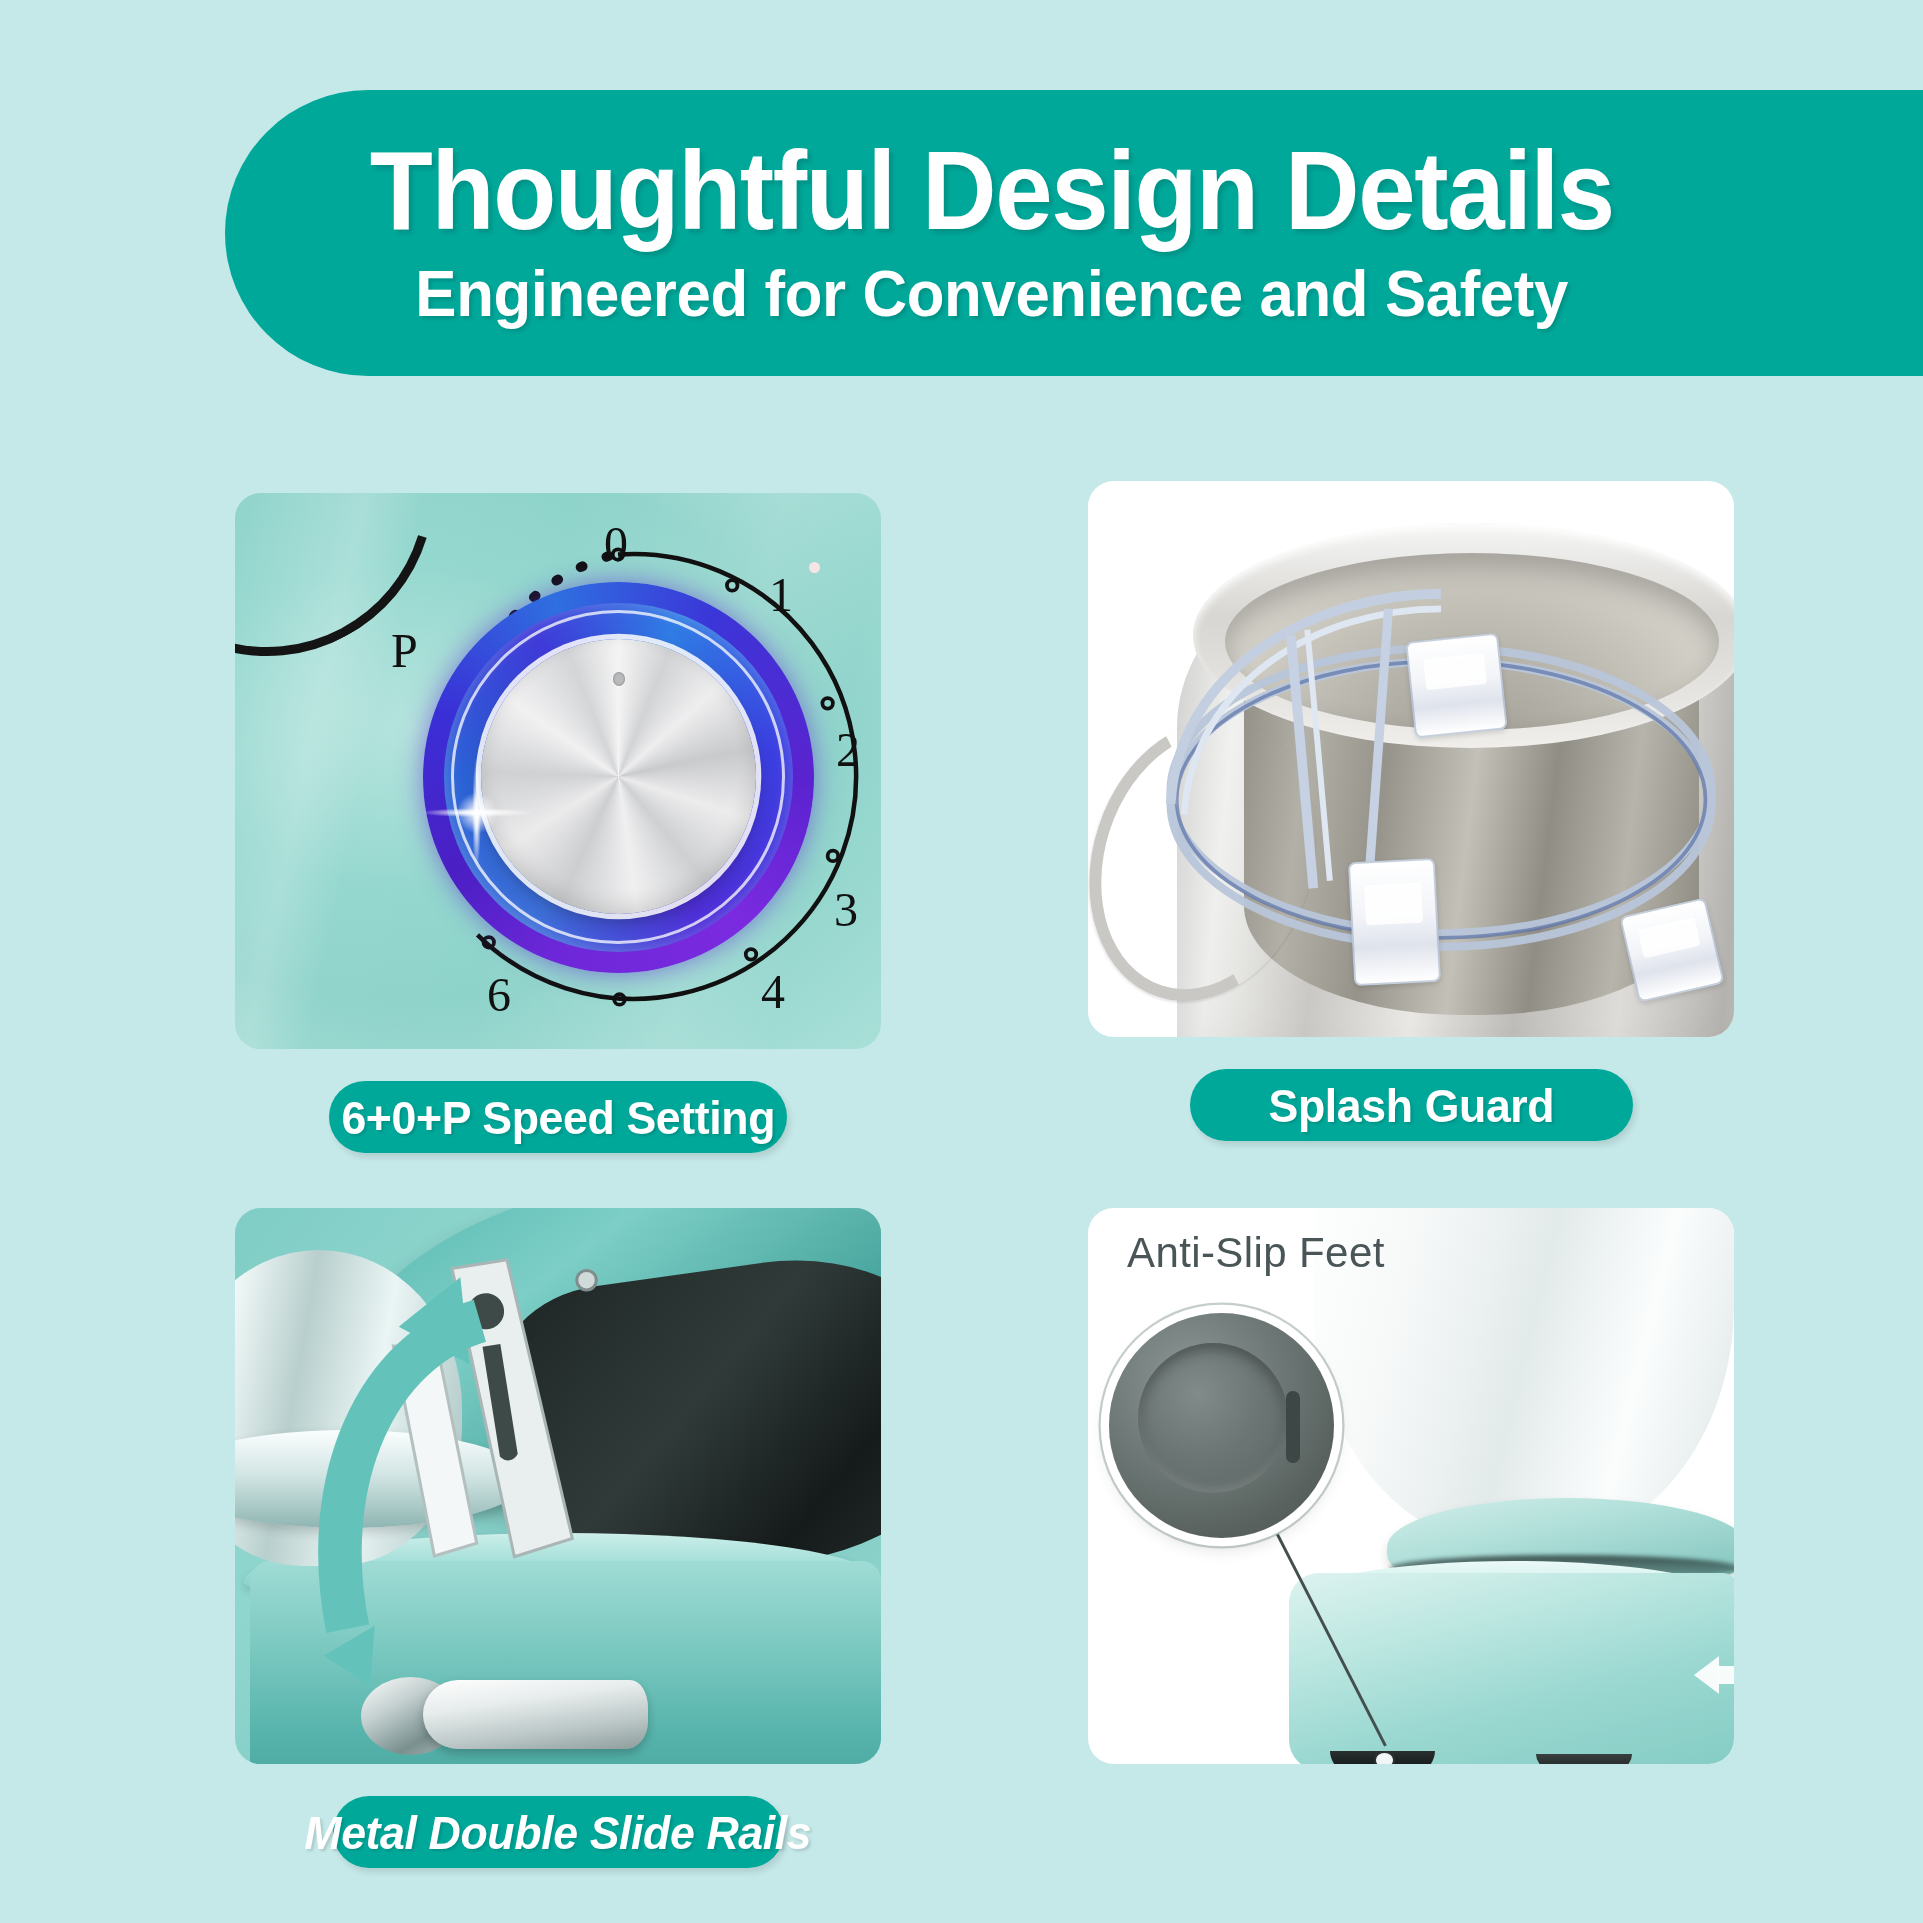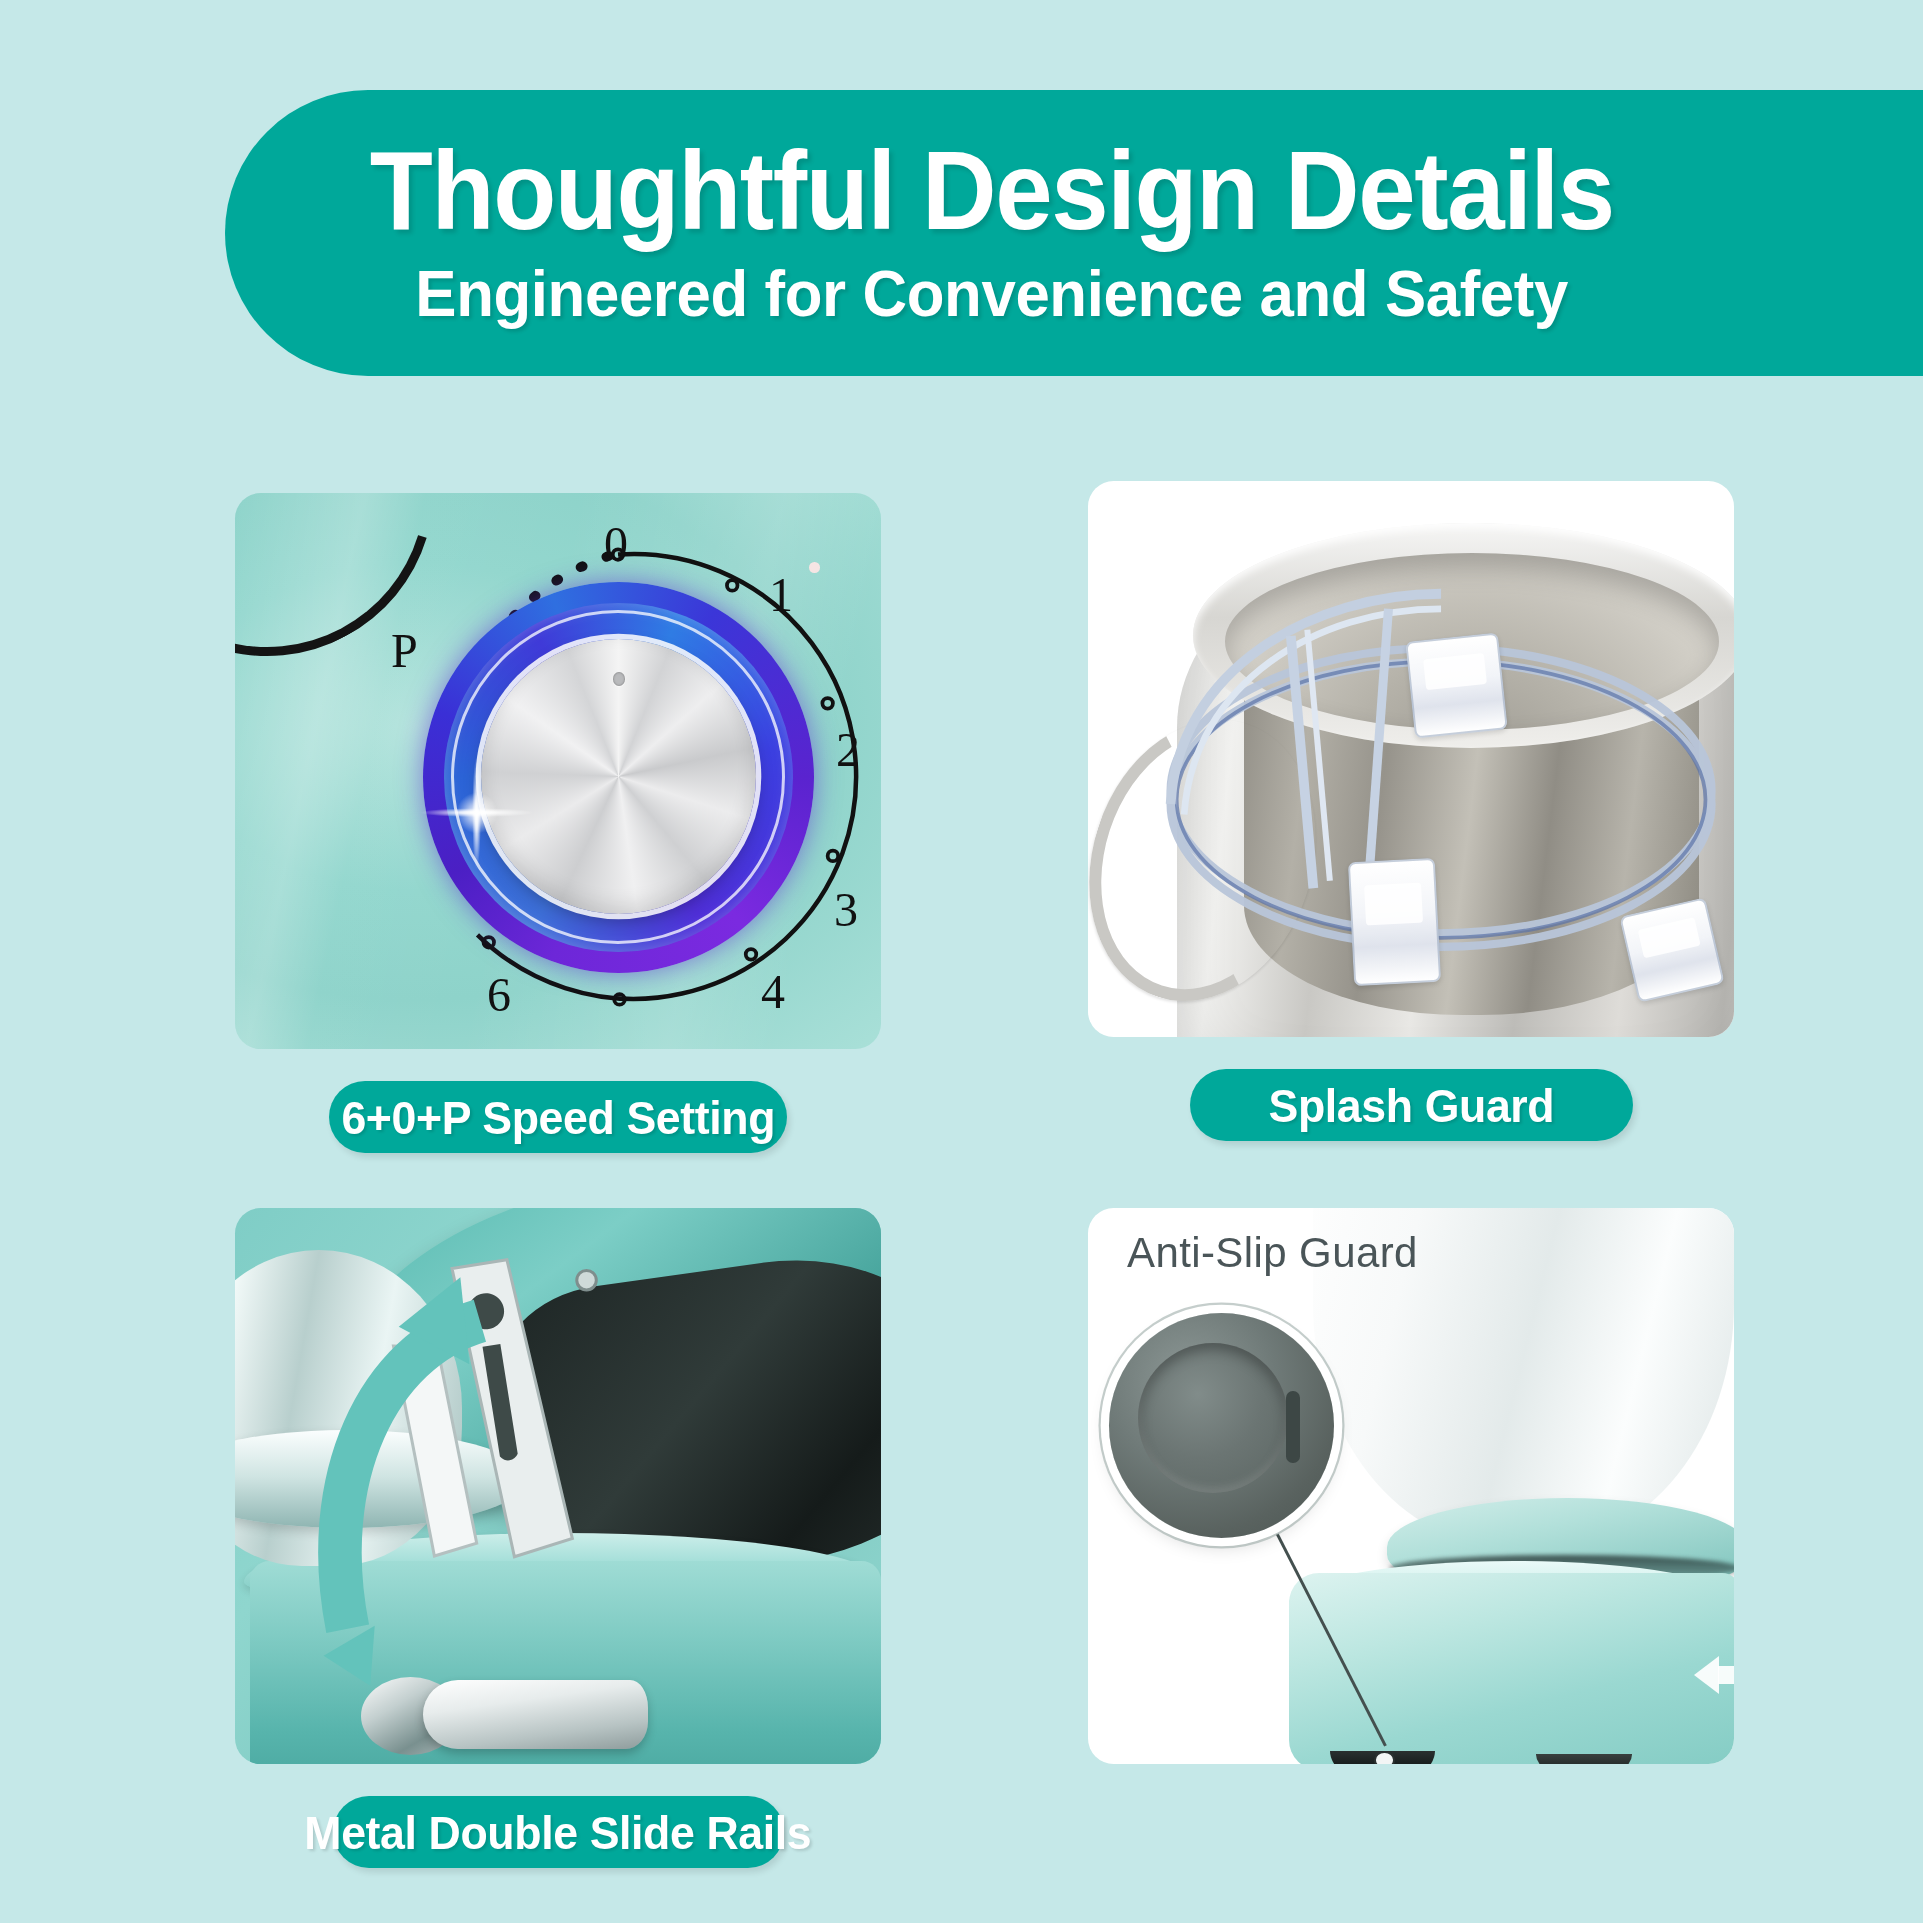--- a/index.html
+++ b/index.html
@@ -88,21 +88,21 @@
     height: 72px;
     background: #00a89a;
     border-radius: 48px;
     display: flex;
     align-items: center;
     justify-content: center;
     box-shadow: 3px 4.5px 6.8px rgba(0,0,0,0.10);
   }
   .pill.w1 { width: 458px; }
   .pill.w2 { width: 443px; }
-  .pill.w3 { width: 451px; }
+  .pill.w3 { width: 451px; font-style: italic; }
   .pill.w4 { width: 458px; }
   .pill span {
     color: #ffffff;
     font-size: 47px;
     font-weight: bold;
     letter-spacing: -0.4px;
     white-space: nowrap;
     text-shadow: 2.3px 2.3px 3px rgba(0,0,0,0.13);
     transform: scaleX(0.95);
   }
@@ -611,19 +611,19 @@
 
         <svg class="feet-svg" viewBox="0 0 860 740">
           <path d="M 252 434 L 396 716" fill="none" stroke="#44504f" stroke-width="4"></path>
         </svg>
 
         <div class="magnify">
           <div class="cup"></div>
           <div class="notch"></div>
         </div>
 
-        <div class="feet-note">Anti-Slip Guard</div>
+        <div class="feet-note">Anti-Slip Feet</div>
       </div>
     </div>
 
   </div>
 </div>
 
 
 </body></html>

